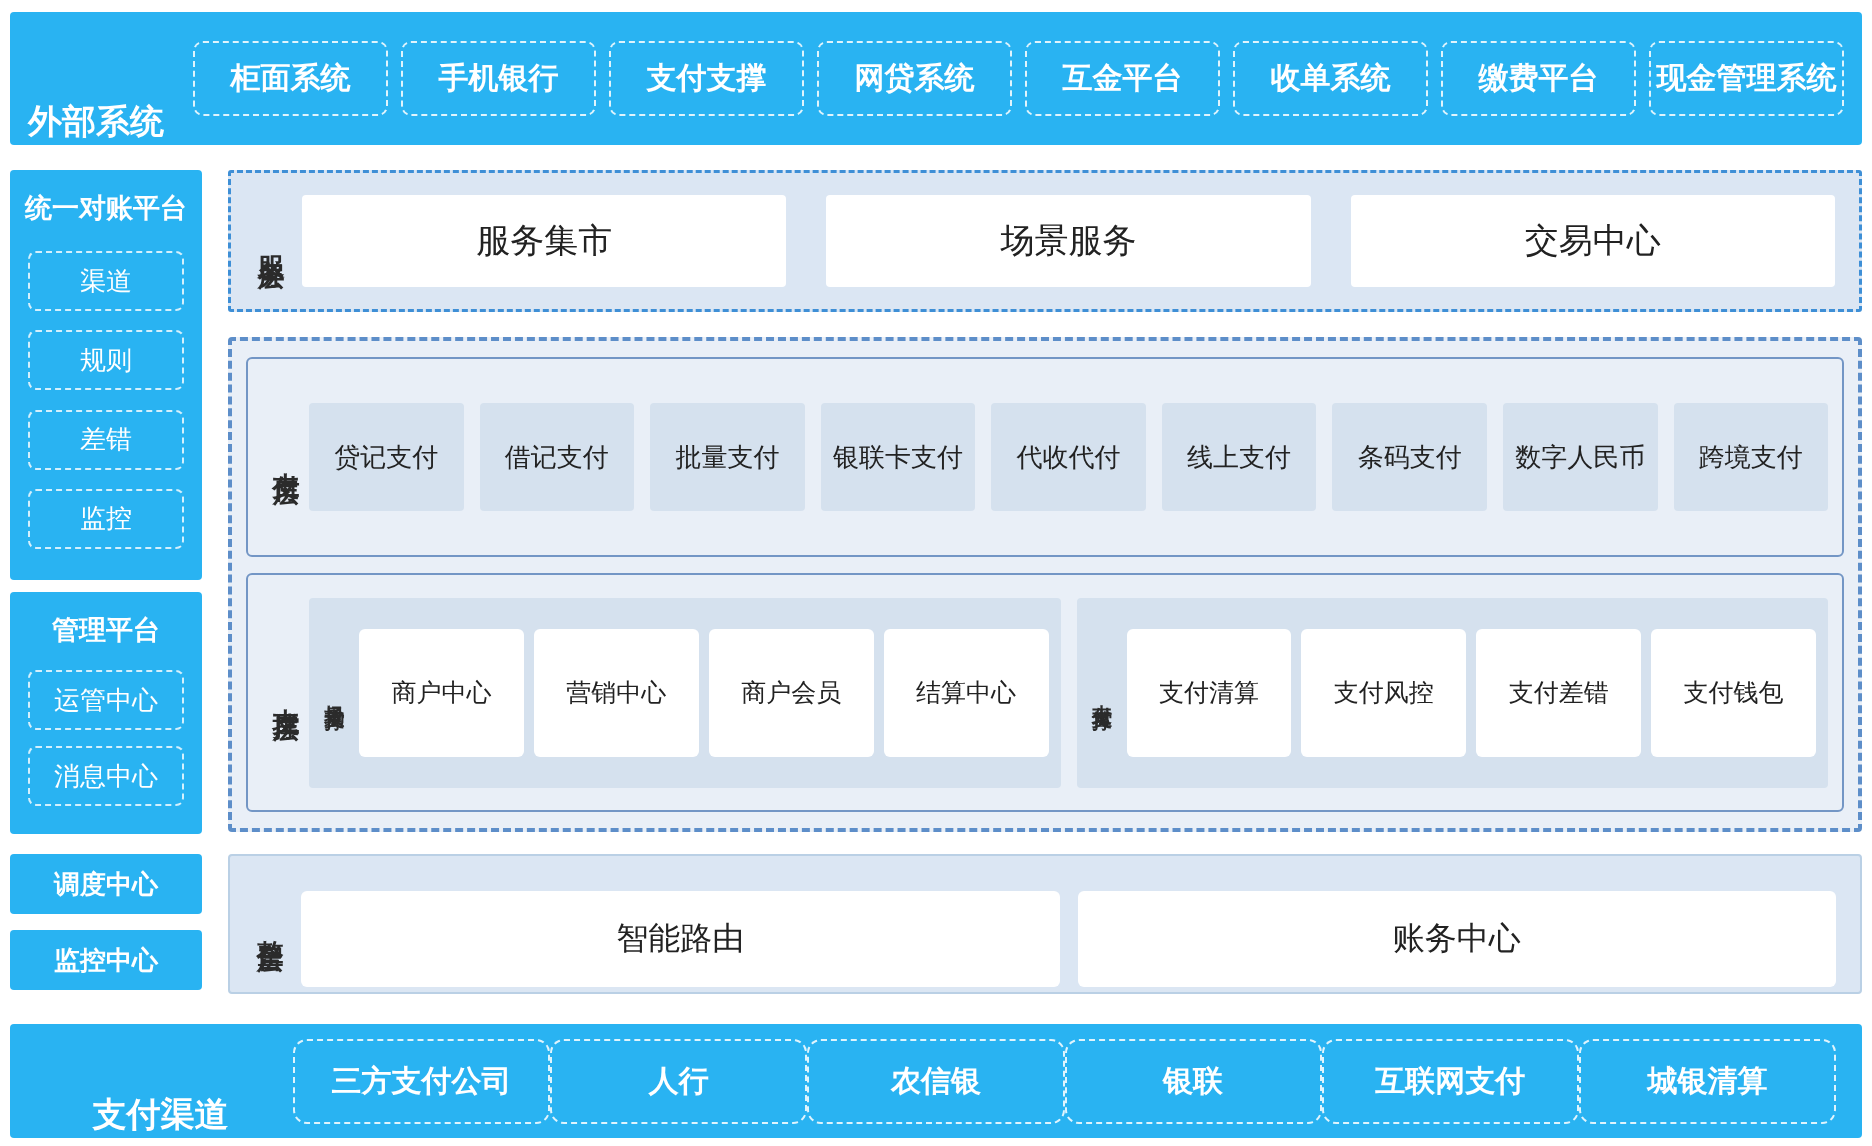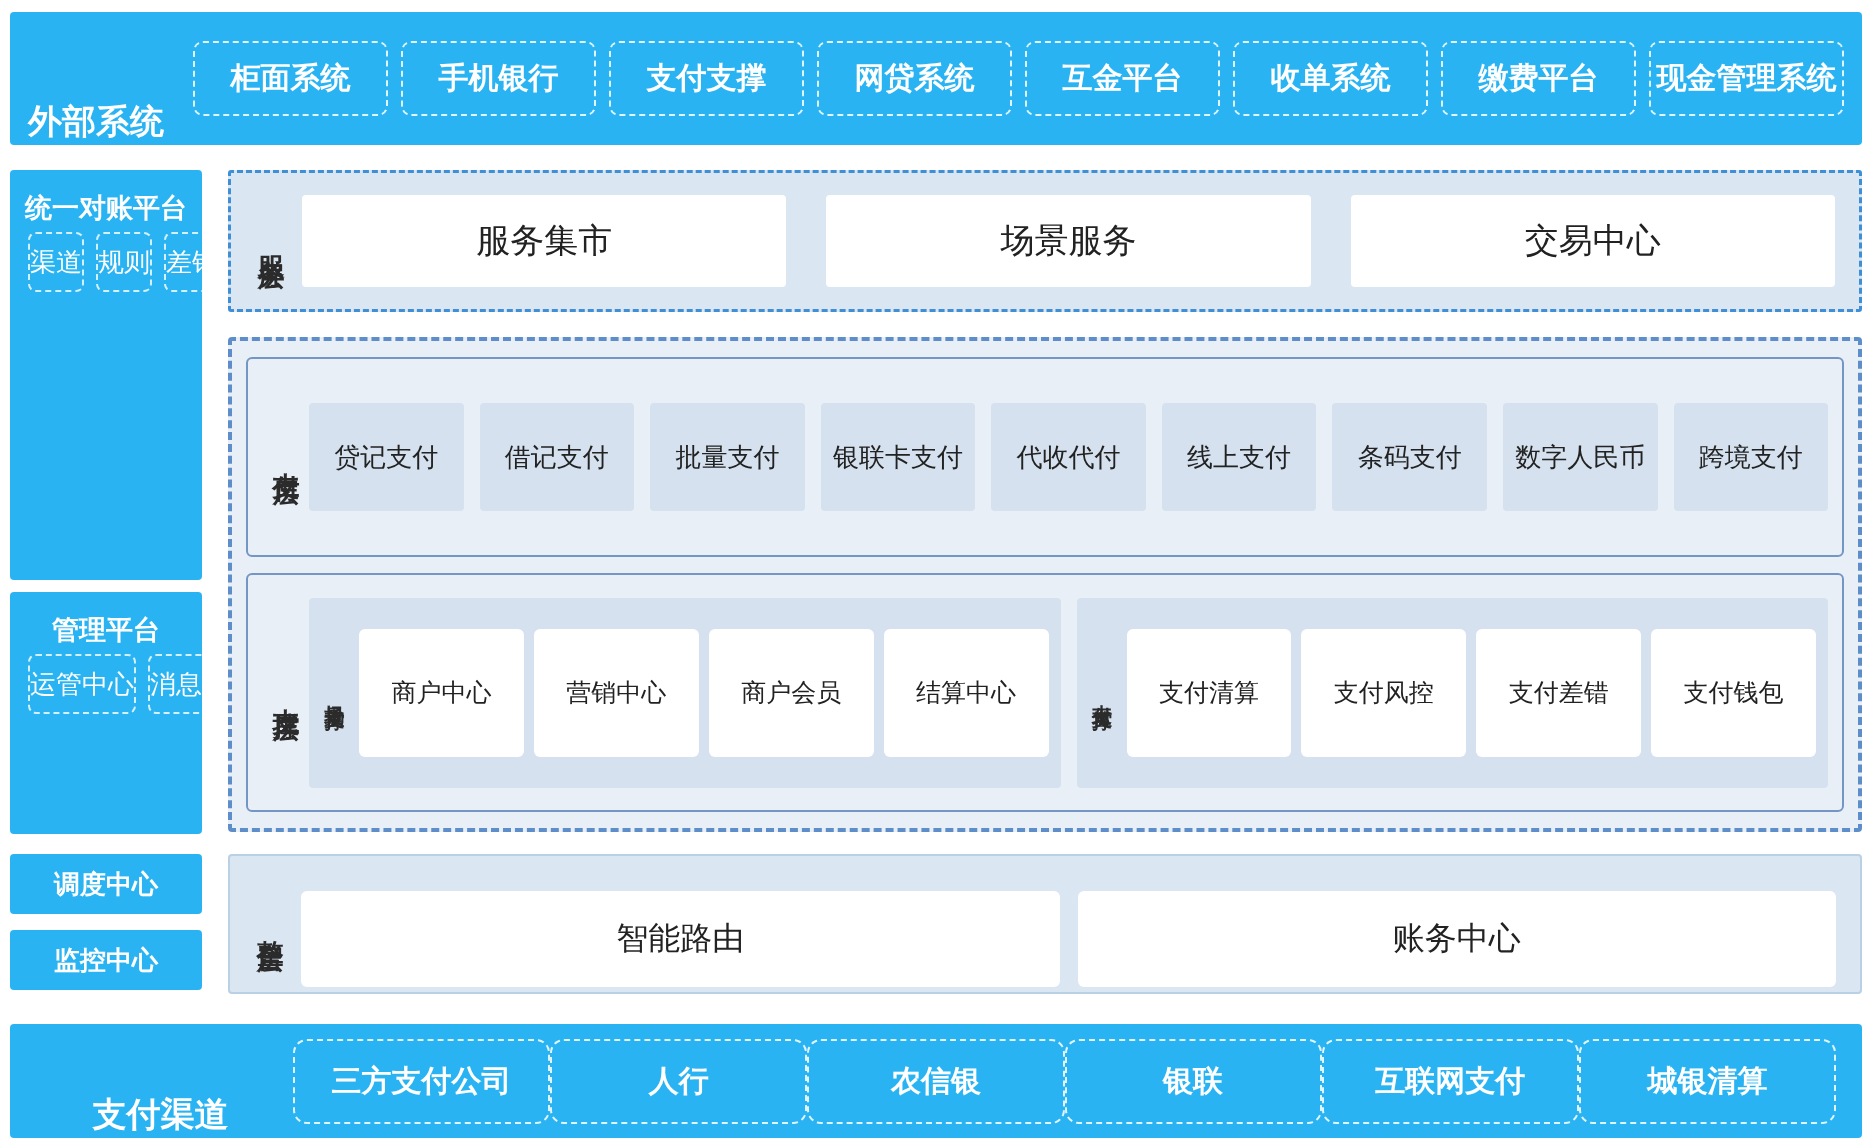--- a/index.html
+++ b/index.html
@@ -39,21 +39,21 @@
 
   
   .middle{flex:1;display:flex;gap:26px;min-height:0;}
 
   
   .sidebar{width:192px;display:flex;flex-direction:column;}
   .side-panel{background:var(--accent);border-radius:4px;padding:8px 12px 12px;color:#fff;display:flex;flex-direction:column;}
   .side-panel.recon{height:410px;}
   .side-panel.mgmt{height:242px;margin-top:12px;}
   .side-title{font-size:27px;font-weight:bold;text-align:center;padding:12px 0 6px;white-space:nowrap;}
-  .side-chips{flex:1;display:flex;flex-direction:row;justify-content:space-evenly;}
+  .side-chips{flex:1;display:flex;flex-direction:column;justify-content:space-evenly;}
   .side-chip{border:2px dashed rgba(255,255,255,.8);border-radius:8px;height:60px;display:flex;align-items:center;justify-content:center;font-size:26px;margin:0 6px;white-space:nowrap;}
   .side-solid{background:var(--accent);border-radius:4px;height:60px;display:flex;align-items:center;justify-content:center;color:#fff;font-size:26px;font-weight:bold;white-space:nowrap;}
   .side-solid.sched{margin-top:20px;}
   .side-solid.mon{margin-top:16px;}
 
   
   .content{flex:1;display:flex;flex-direction:column;min-width:0;}
 
   .v-label{writing-mode:vertical-lr;text-orientation:upright;font-size:27px;font-weight:600;color:#2b2b2b;display:flex;align-items:center;justify-content:center;padding:0 10px;line-height:1;letter-spacing:4px;white-space:nowrap;}
   .v-label.small{font-size:20px;padding:0 4px;letter-spacing:2px;}

